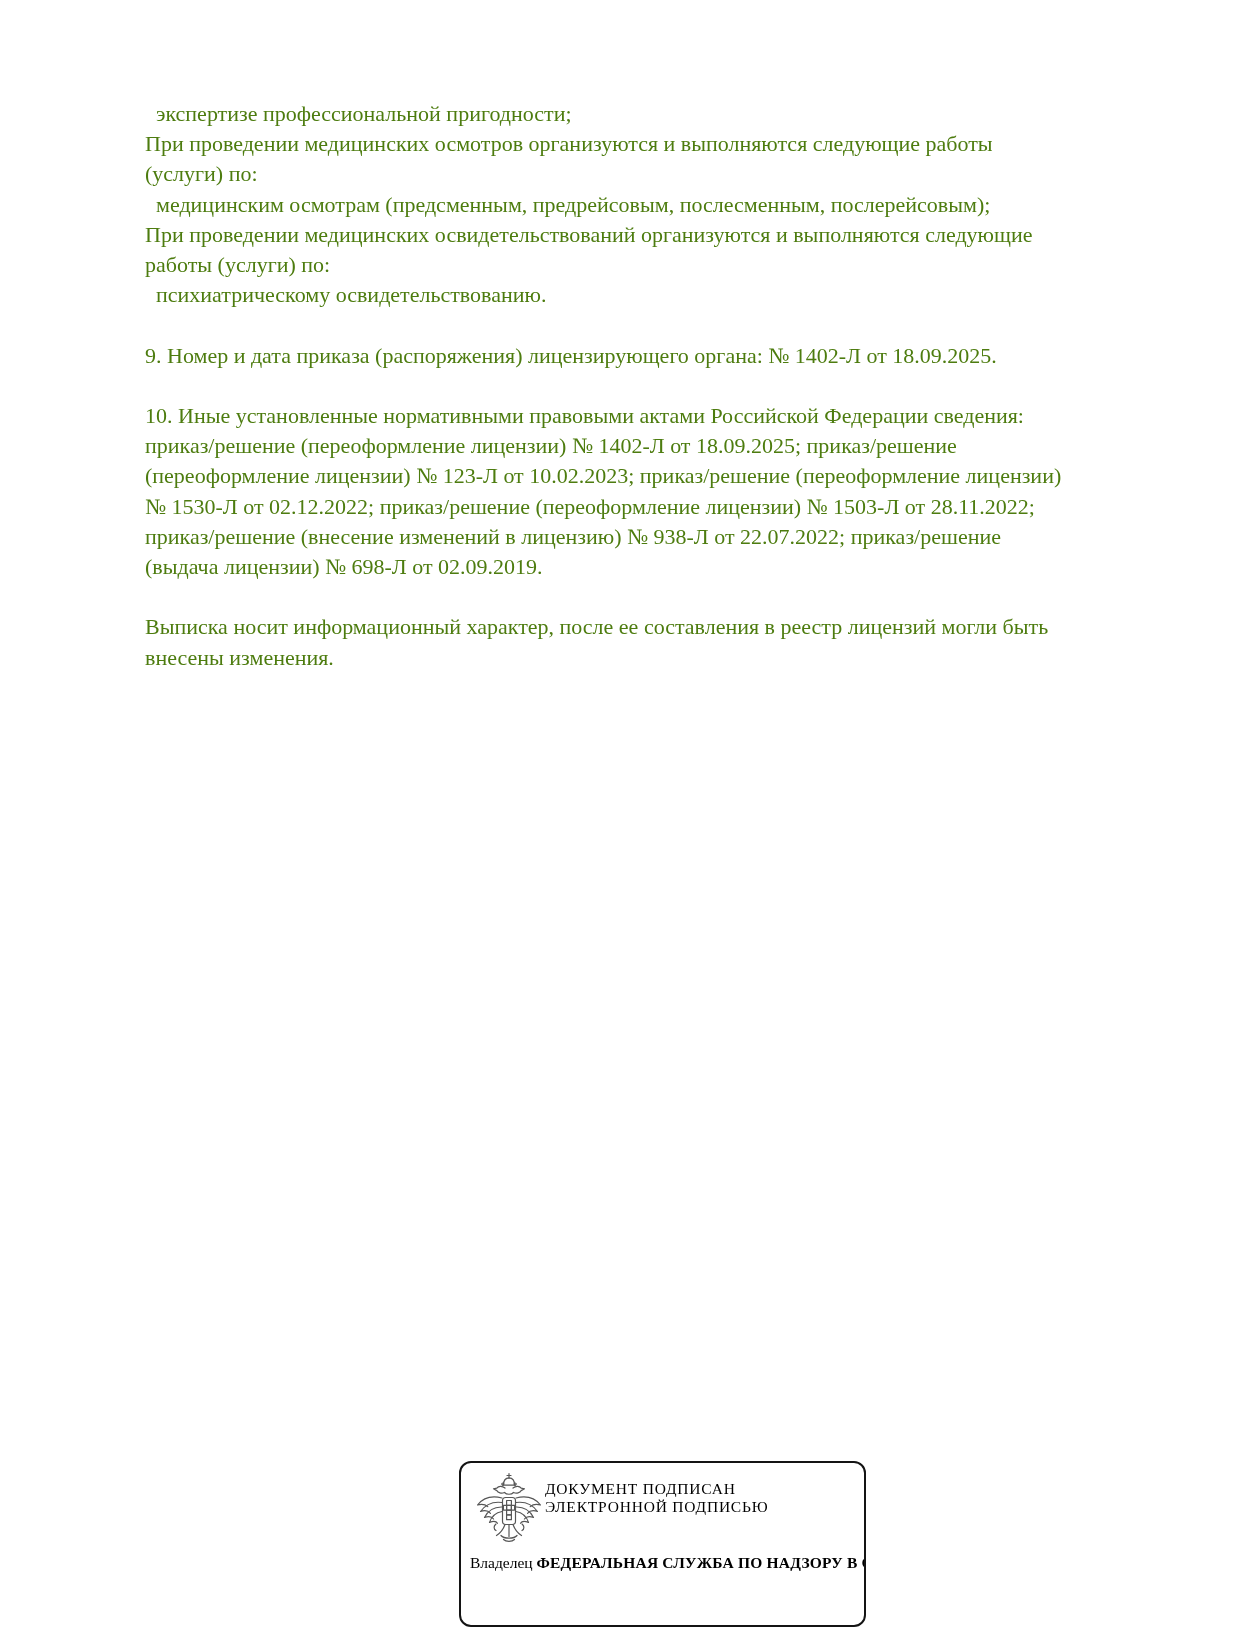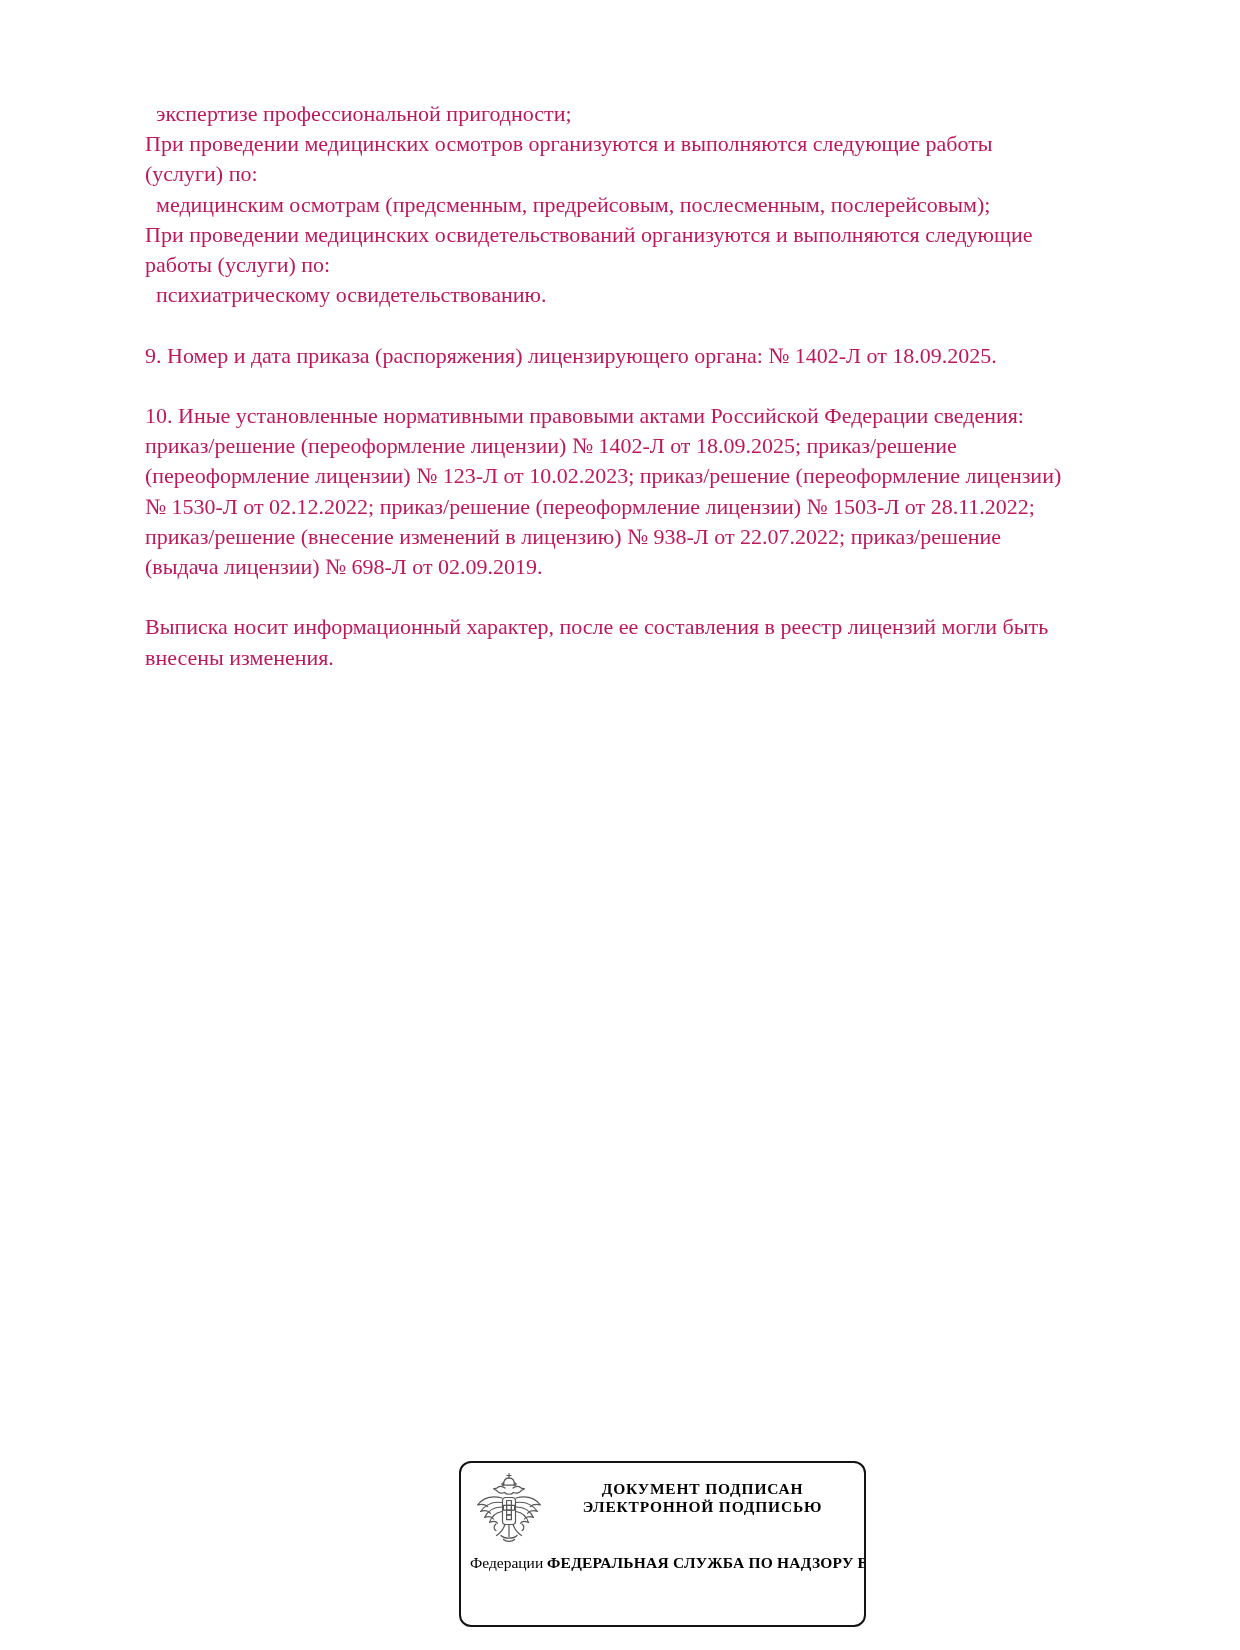--- a/index.html
+++ b/index.html
@@ -21,21 +21,21 @@
   }
   
   .doc-text {
     position: absolute;
     left: 145px;
     top: 99px;
     width: 1060px;
     font-size: 22px;
     line-height: 30.2px;
     white-space: pre;
-    color: #be185d;
+    color: #4d7c0f;
   }
   .doc-line { min-height: 30.2px; }
   
   .stamp {
     position: absolute;
     left: 459px;
     top: 1461px;
     width: 407px;
     height: 166px;
     box-sizing: border-box;
@@ -49,26 +49,24 @@
     left: 13px;
     top: 9px;
     width: 70px;
     height: 74px;
   }
   .stamp-title {
     position: absolute;
     left: 84px;
     right: 4px;
     top: 17px;
-    text-align: center;
     font-size: 15.5px;
     line-height: 18.2px;
     letter-spacing: 0.8px;
     white-space: nowrap;
-    font-weight: bold;
   }
   .stamp-info {
     position: absolute;
     left: 9px;
     top: 88px;
     width: 600px;
     font-size: 15.5px;
     line-height: 23.6px;
     white-space: nowrap;
   }
@@ -128,17 +126,17 @@
         <path d="M29.5 67.5 C32 70 38 70 40.5 67.5"></path>
       </g>
     </svg>
 
     <div class="stamp-title">
       <div>ДОКУМЕНТ ПОДПИСАН</div>
       <div>ЭЛЕКТРОННОЙ ПОДПИСЬЮ</div>
     </div>
 
     <div class="stamp-info">
-      <div class="stamp-info-line"><span>Федерации</span> <span class="owner-name">ФЕДЕРАЛЬНАЯ СЛУЖБА ПО НАДЗОРУ В СФЕРЕ</span></div>
+      <div class="stamp-info-line"><span>Владелец</span> <span class="owner-name">ФЕДЕРАЛЬНАЯ СЛУЖБА ПО НАДЗОРУ В СФЕРЕ</span></div>
     </div>
 
   </div>
 </div>
 
 </body></html>

